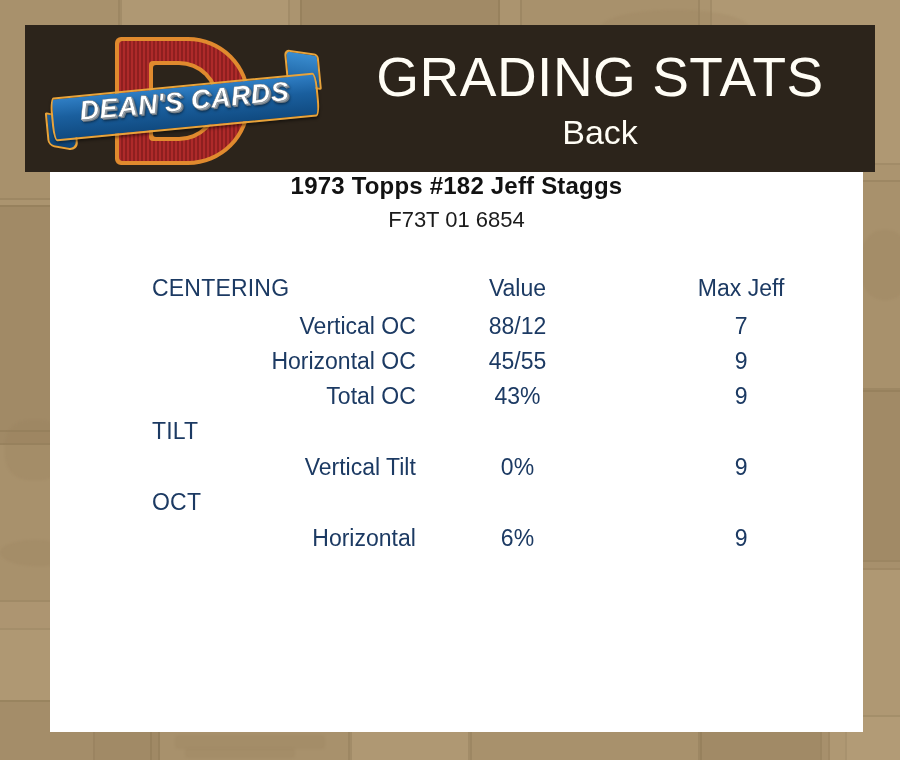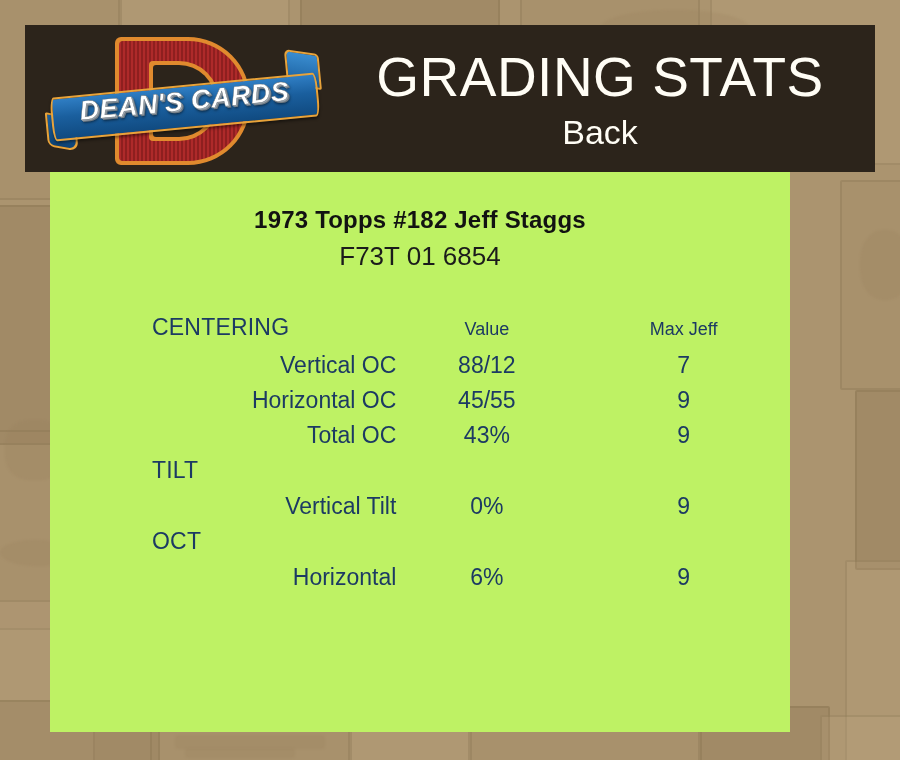--- a/index.html
+++ b/index.html
@@ -176,37 +176,36 @@
     font-weight: normal;
     line-height: 1.25;
     margin-top: 4px;
   }
 
   
   #panel {
     position: absolute;
     left: 50px;
     top: 172px;
-    width: 740px;
+    width: 813px;
     height: 560px;
-    background: #bef264;
+    background: #ffffff;
     z-index: 4;
-    padding-top: 34px;
   }
 
   #card-name {
     text-align: center;
     font-size: 24px;
     font-weight: bold;
     color: #121212;
     letter-spacing: 0.2px;
   }
   #card-serial {
     text-align: center;
-    font-size: 26px;
+    font-size: 22px;
     font-weight: normal;
     color: #1b1b1b;
     margin-top: 7px;
   }
 
   
   #stats {
     margin: 44px 0 0 0;
     width: 100%;
     border-collapse: collapse;
@@ -229,21 +228,21 @@
 
   .th-section {
     text-align: left;
     padding-left: 102px !important;
     font-size: 23px;
     font-weight: bold;
     letter-spacing: 0.2px;
   }
   .th-value, .th-grade {
     text-align: center;
-    font-size: 18px;
+    font-size: 23px;
     font-weight: bold;
   }
   .td-section {
     text-align: left;
     padding-left: 102px !important;
     font-size: 23px;
     font-weight: bold;
     letter-spacing: 0.2px;
   }
   .td-label {

